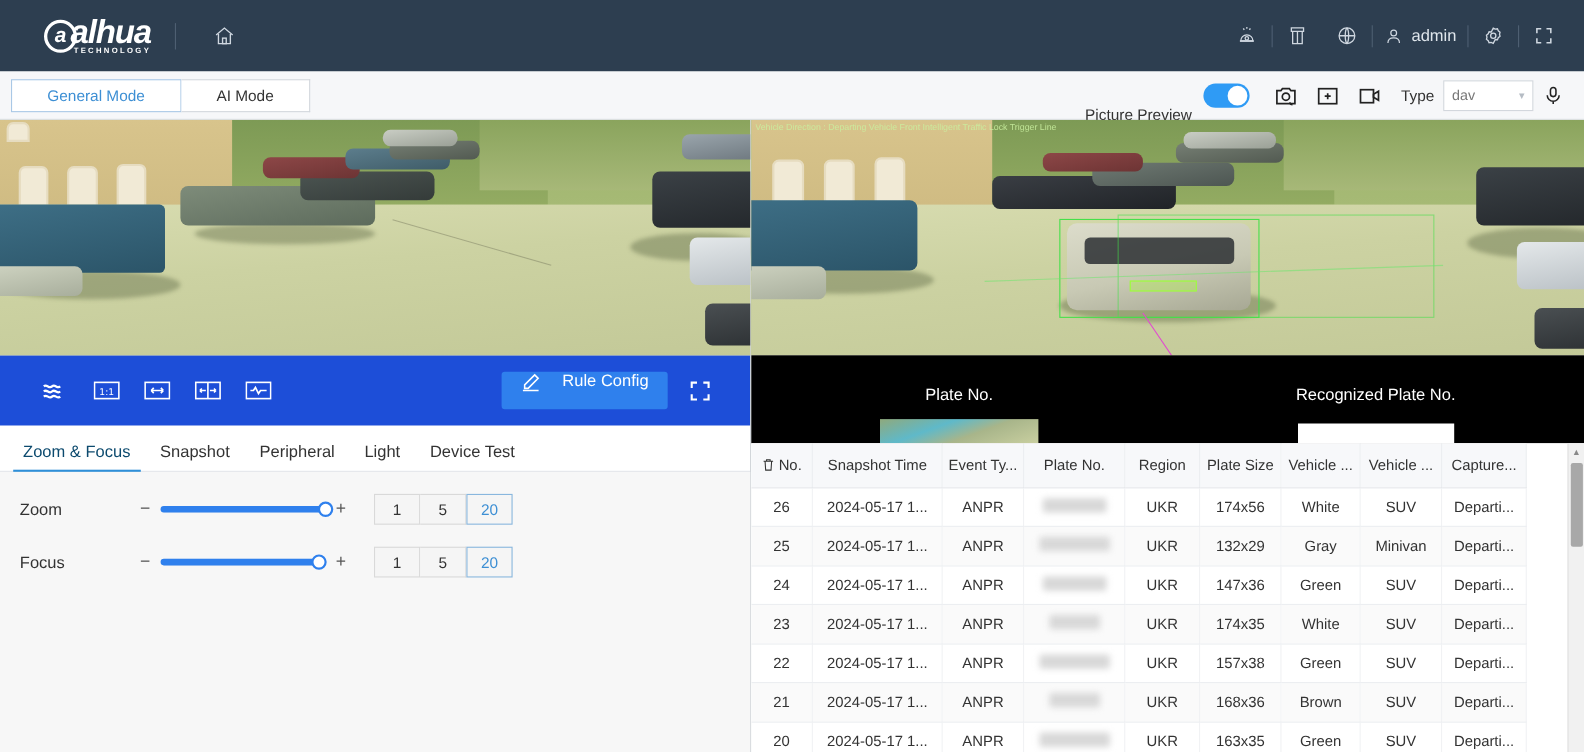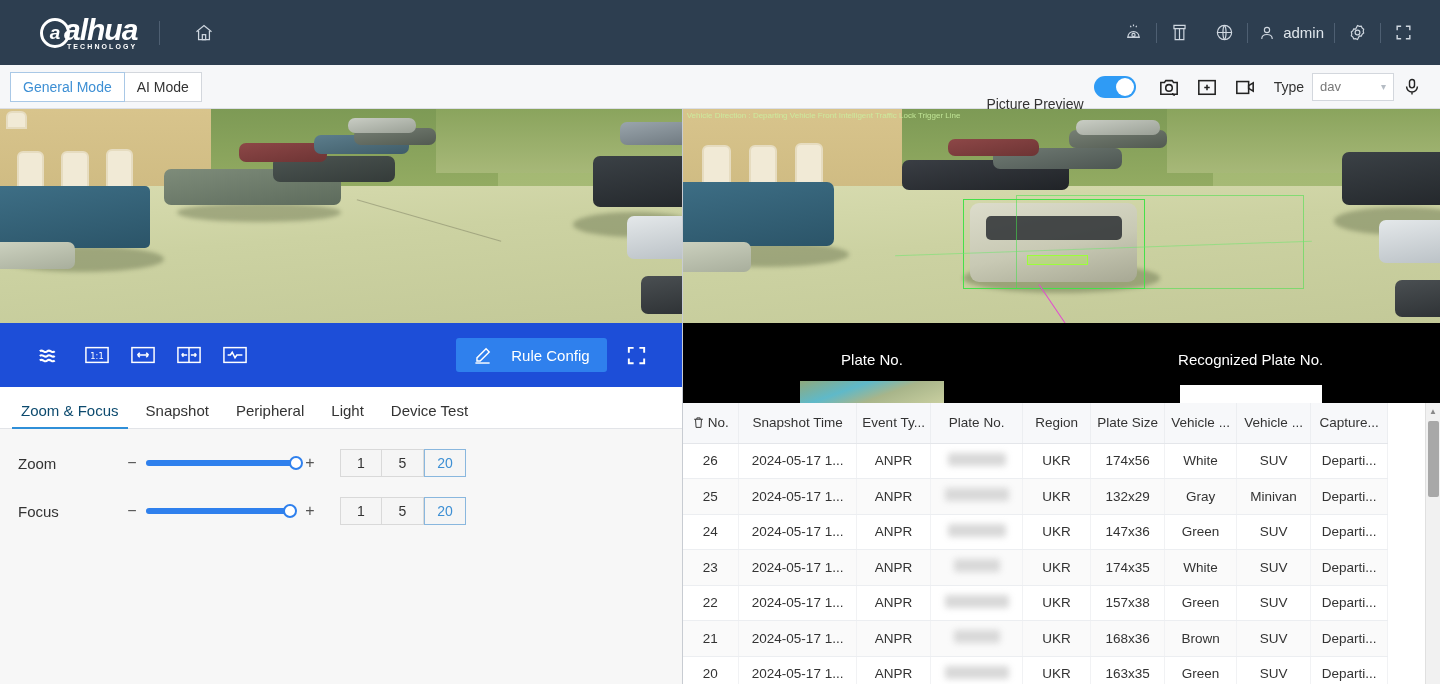--- a/index.html
+++ b/index.html
@@ -60,21 +60,21 @@
   .admin-name { margin-left: 7px; color: #dfe6ec; font-size: 15px; }
 
   
   .subbar {
     height: 44px; background: #f6f7f9;
     border-bottom: 1px solid #dcdfe6;
     display: flex; align-items: center; padding: 0 10px;
   }
   .mode-tabs { display: flex; }
   .mode-tab {
-    height: 30px; padding: 0 12px; display: flex; align-items: center;
+    height: 30px; padding: 0 32px; display: flex; align-items: center;
     border: 1px solid #d3d7dd; background: #fff; font-size: 14px;
     color: #333; cursor: pointer;
   }
   .mode-tab.active { color: #3d8fd4; border-color: #a9c8e6; }
   .mode-tab + .mode-tab { border-left: none; }
   .subbar-right {
     margin-left: auto; display: flex; align-items: center; gap: 0px;
   }
   .pp-label { font-size: 14px; color: #333; margin-right: 10px; margin-top: 35px; }
   .toggle {
@@ -154,21 +154,21 @@
   .vid-toolbar {
     height: 64px; background: #1d4ed8; display: flex;
     align-items: center; padding: 0 28px;
   }
   .vt-icon {
     width: 46px; height: 40px; display: flex; align-items: center;
     justify-content: center; color: #fff; cursor: pointer;
   }
   .rule-btn {
     margin-left: auto; background: #2f80ed; color: #fff; height: 34px;
-    border-radius: 3px; display: flex; align-items: center; gap: 19px;
+    border-radius: 3px; display: flex; gap: 19px;
     padding: 0 17px; font-size: 15px; cursor: pointer; border: none;
     font-family: "Liberation Sans", sans-serif;
   }
   .fs-icon { margin-left: 18px; margin-right: 6px; color: #fff;
     cursor: pointer; display: flex; align-items: center; }
 
   
   .tabs {
     height: 42px; border-bottom: 1px solid #e2e4e8; display: flex;
     align-items: flex-end; padding-left: 12px; background: #fff;

